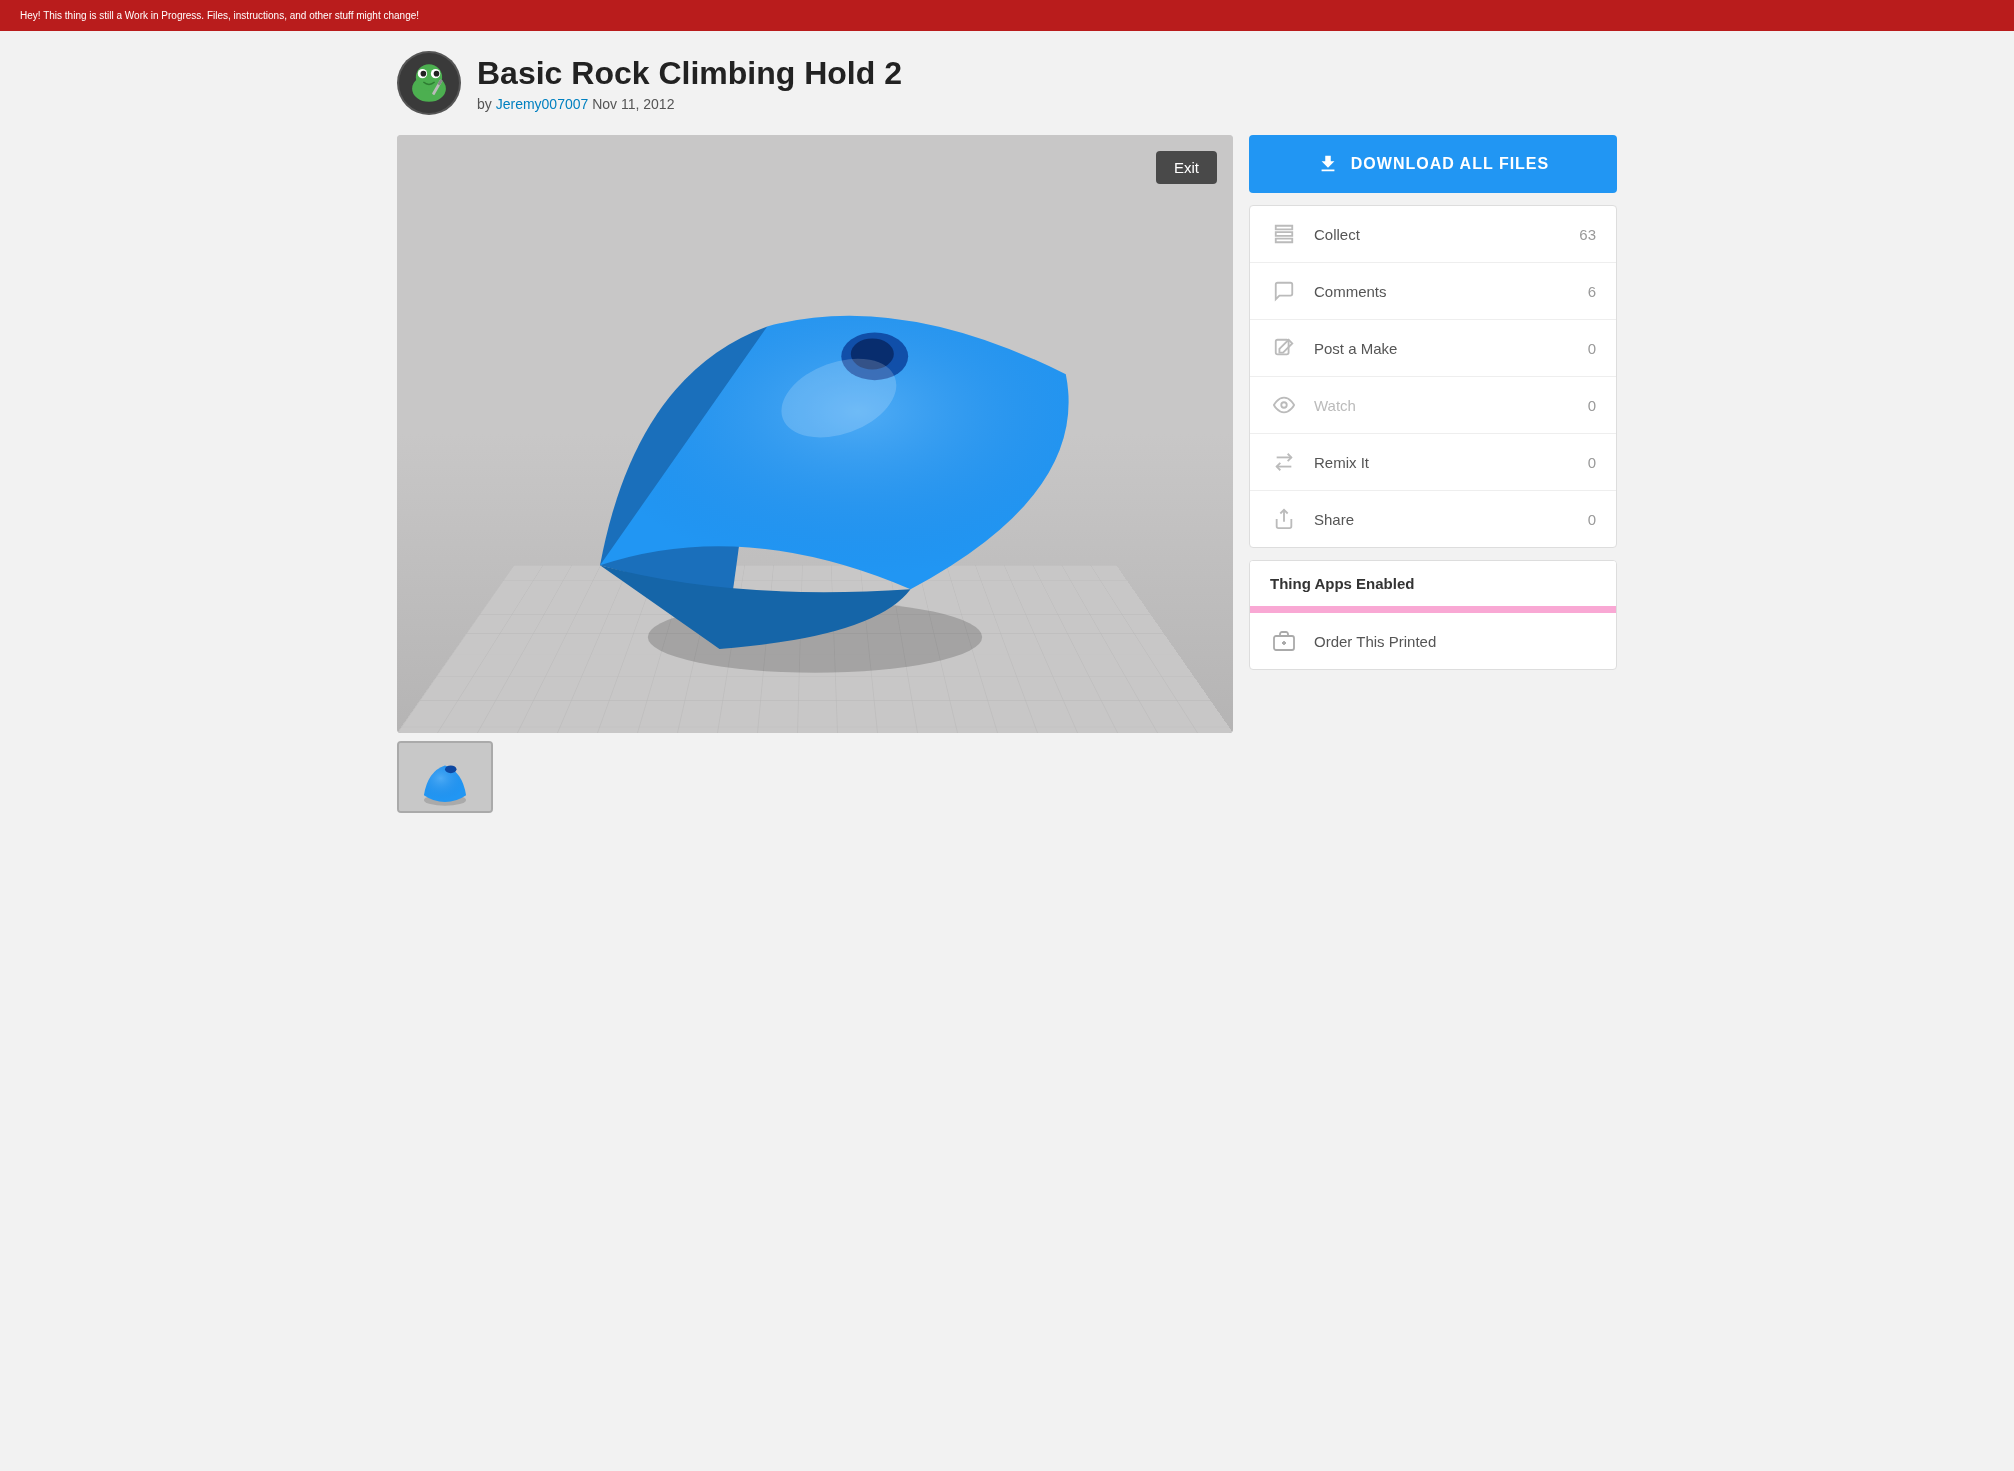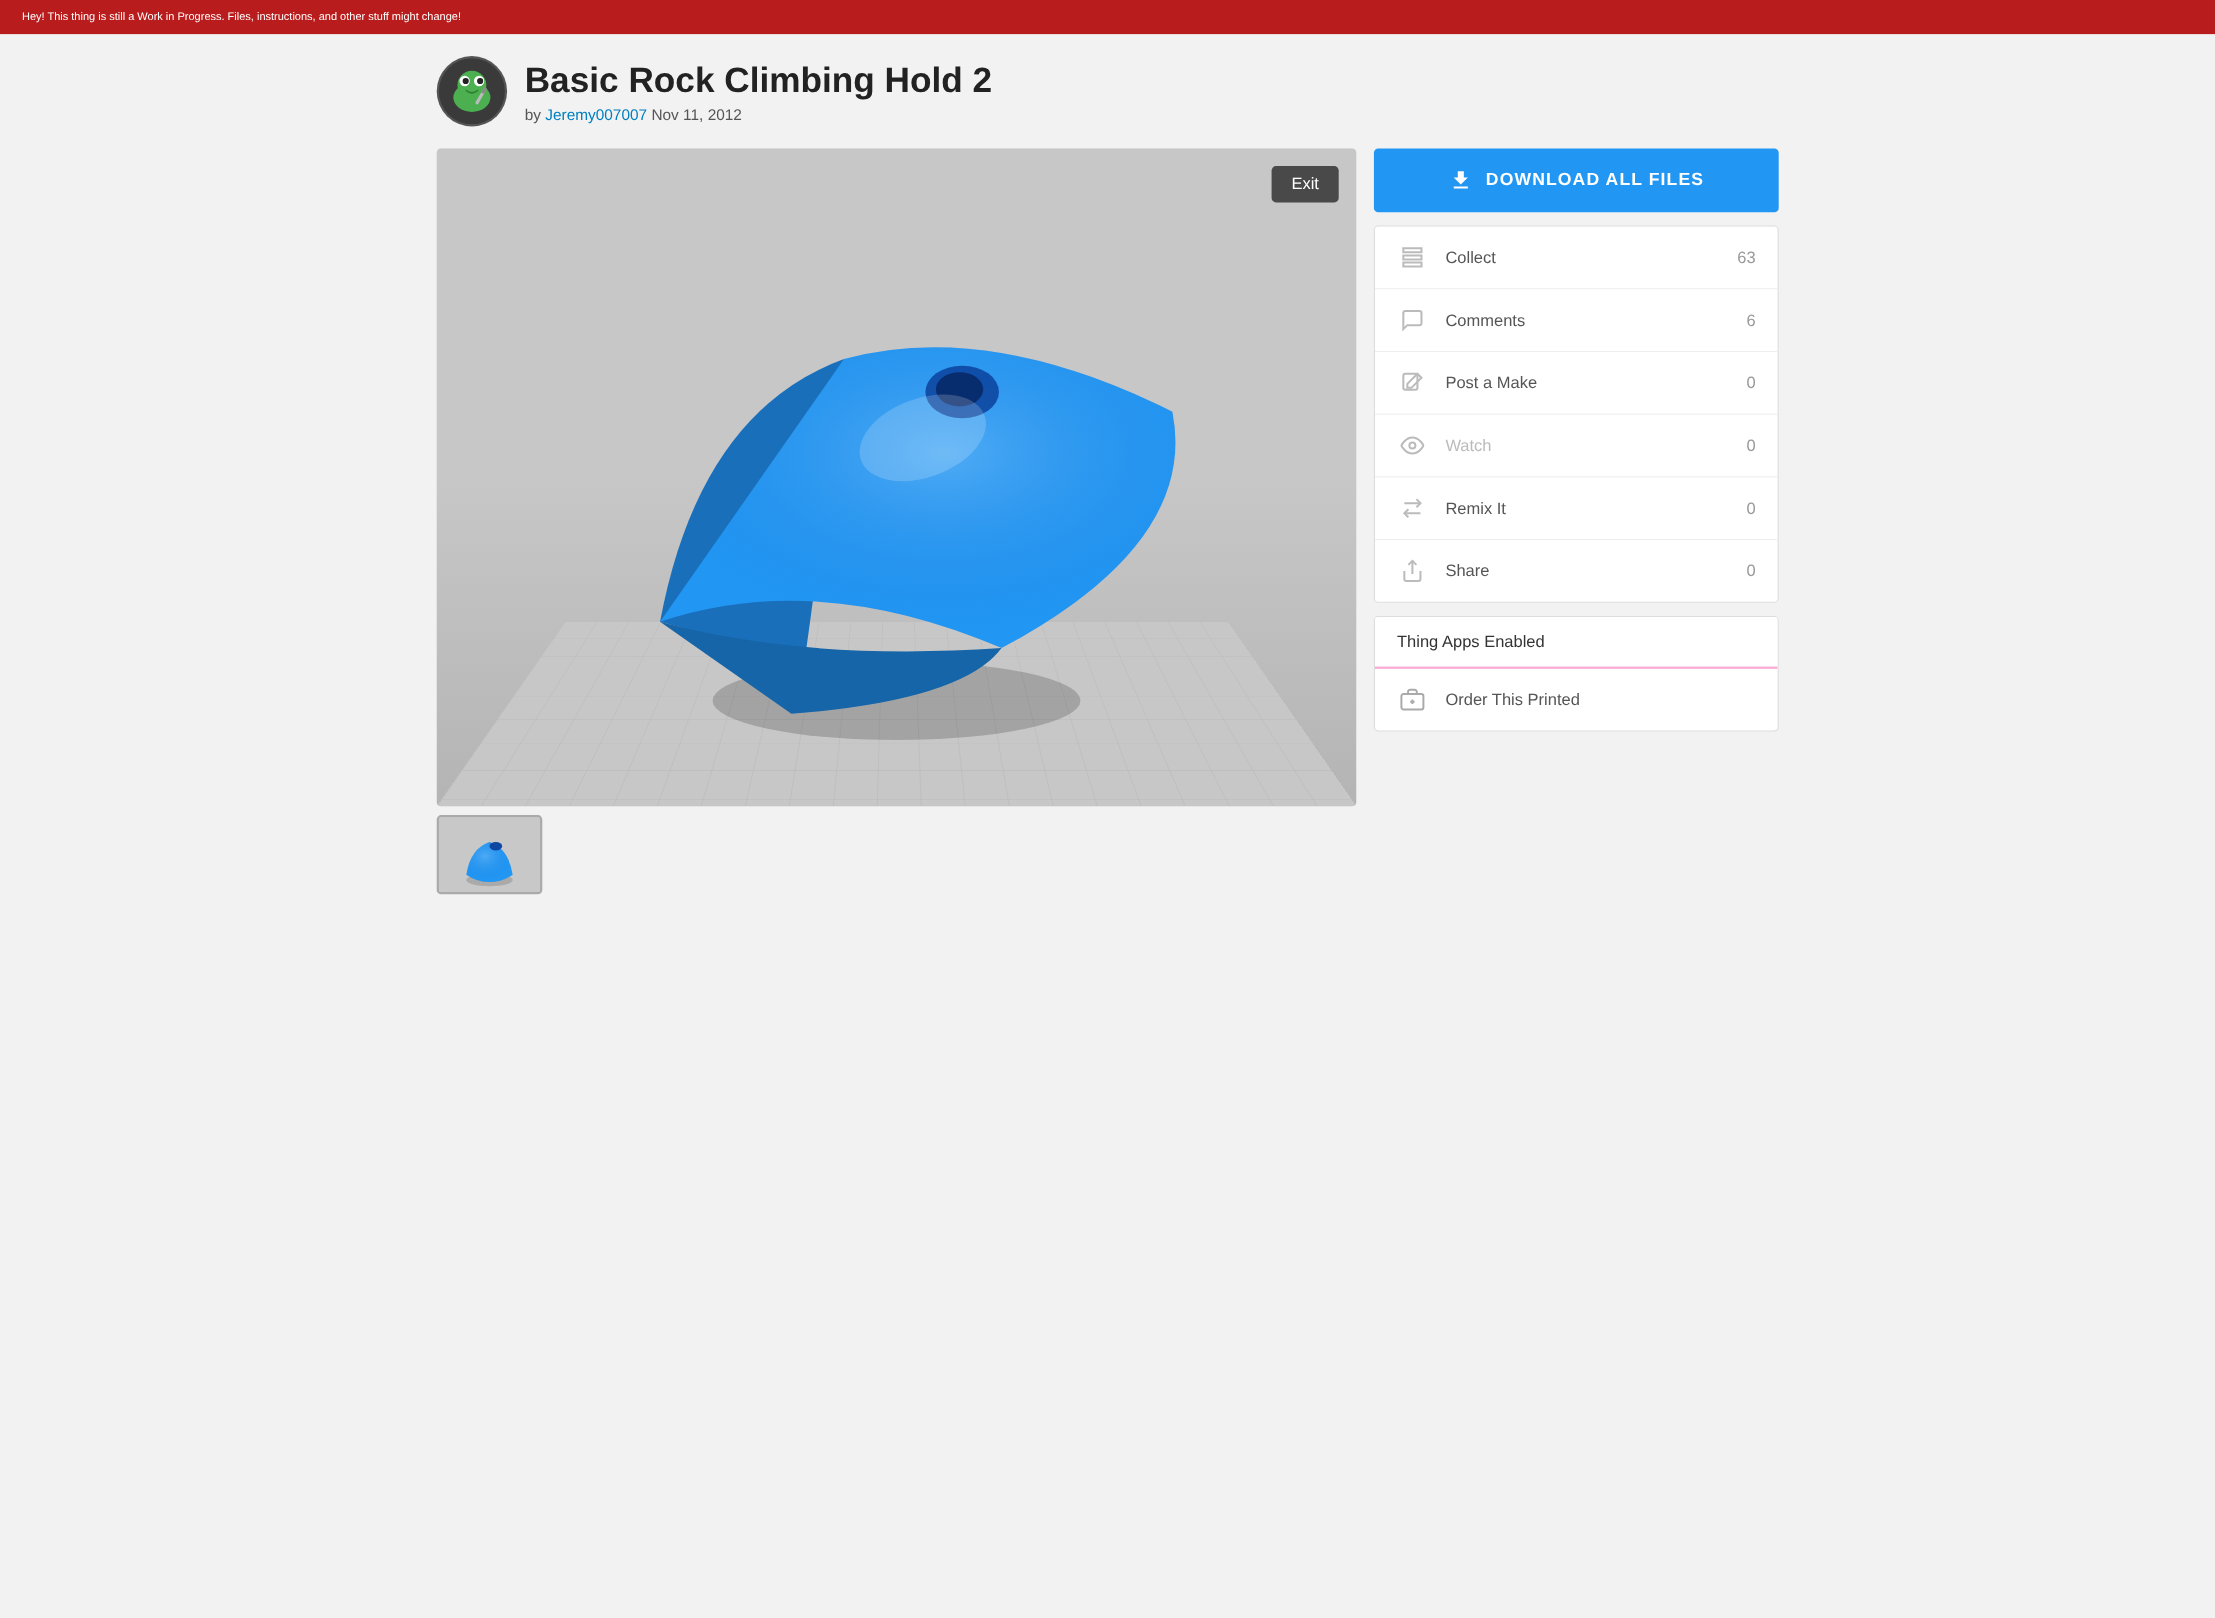--- a/index.html
+++ b/index.html
@@ -183,30 +183,30 @@
     .thing-apps-section {
       background: white;
       border: 1px solid #ddd;
       border-radius: 4px;
       overflow: hidden;
     }
 
     .thing-apps-title {
       padding: 14px 20px;
       font-size: 15px;
-      font-weight: normal;
+      font-weight: bold;
       color: #333;
       background: white;
     }
 
     .app-row {
       display: flex;
       align-items: center;
       padding: 14px 20px;
-      border-top: 2px solid #f9a8d4;
+      border-top: 7px solid #f9a8d4;
       cursor: pointer;
     }
 
     .app-icon {
       width: 28px;
       height: 28px;
       display: flex;
       align-items: center;
       justify-content: center;
       color: #999;

